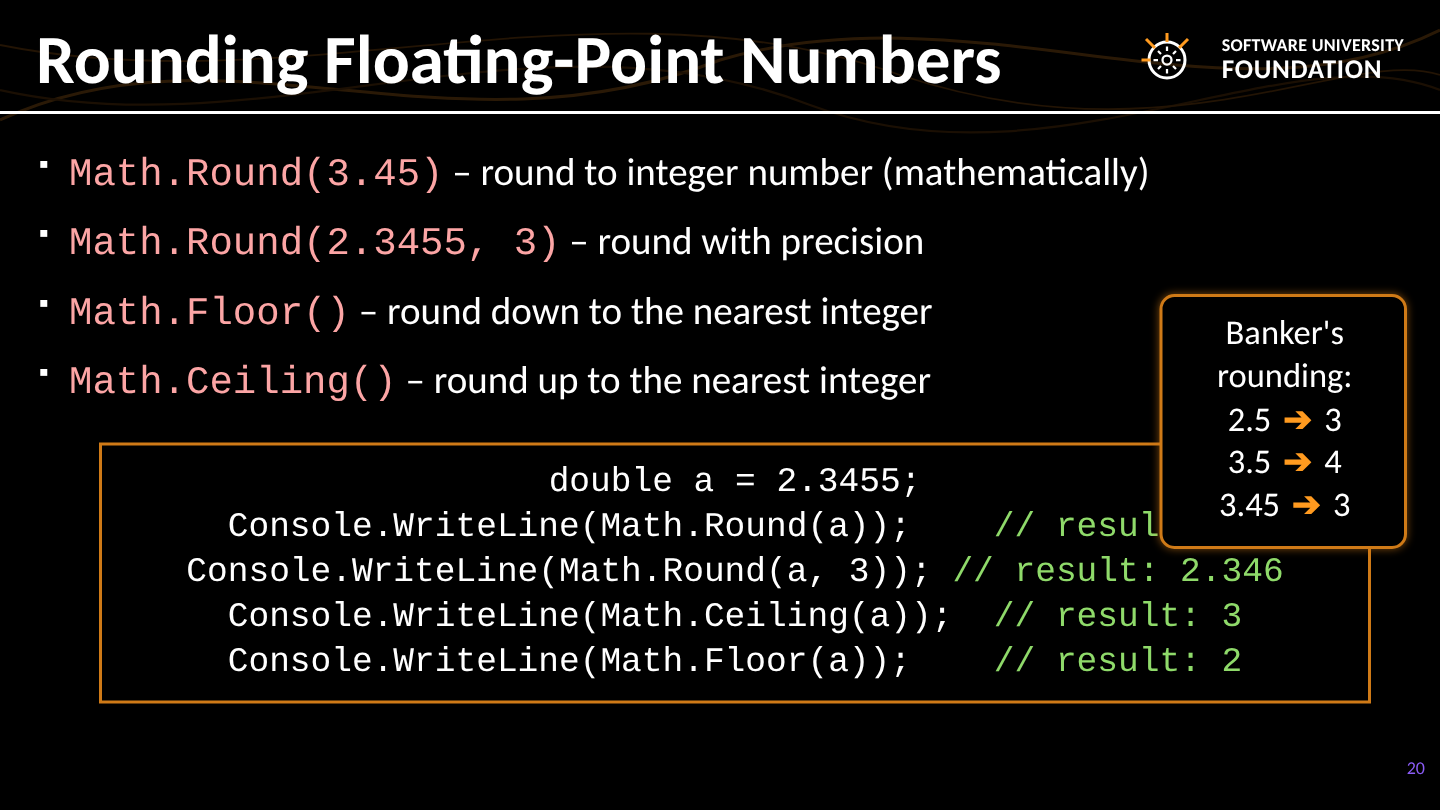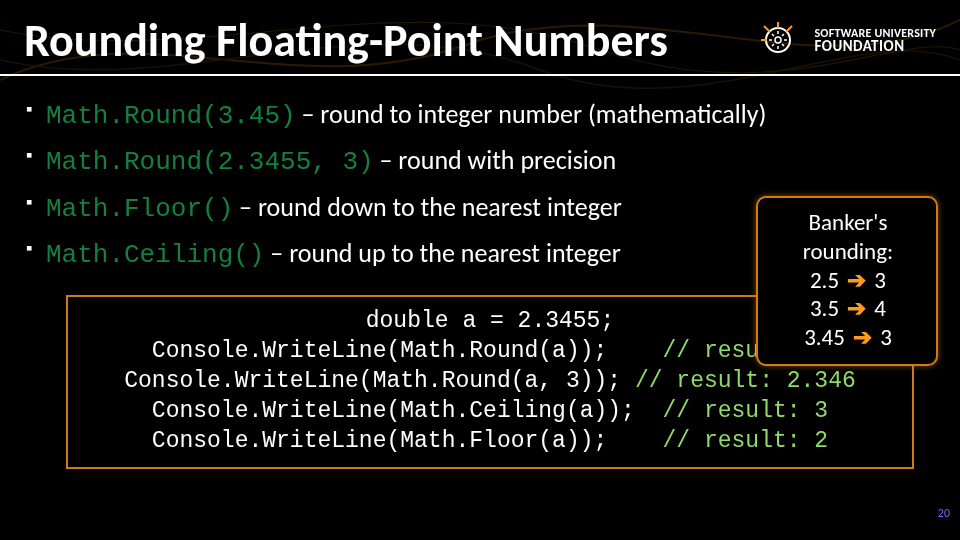--- a/index.html
+++ b/index.html
@@ -31,21 +31,21 @@
   }
   .logo {
     display: flex;
     align-items: center;
     gap: 16px;
     color: #fff;
   }
   .logo-icon { width: 40px; height: 40px; }
   .logo-text { line-height: 1; }
   .logo-text .t1 { font-size: 12px; font-weight: 700; letter-spacing: 0.2px; }
-  .logo-text .t2 { font-size: 15px; font-weight: 700; letter-spacing: 0.5px; }
+  .logo-text .t2 { font-size: 18px; font-weight: 700; letter-spacing: 0.5px; }
   .content {
     position: relative;
     padding: 18px 26px 0 26px;
   }
   .bullets {
     list-style: none;
     font-size: 26px;
     line-height: 1.55;
   }
   .bullets li {
@@ -56,27 +56,27 @@
   .bullets li::before {
     content: "\25AA";
     position: absolute;
     left: 0;
     top: 2px;
     color: #fff;
     font-size: 18px;
   }
   .code-inline {
     font-family: Consolas, "Courier New", monospace;
-    color: #15803d;
+    color: #fca5a5;
   }
   .callout {
     position: absolute;
     top: 120px;
     right: 22px;
-    width: 182px;
+    width: 165px;
     background: #000;
     border: 2px solid #cf7a17;
     border-radius: 10px;
     padding: 10px 12px 12px 14px;
     text-align: center;
     font-size: 23px;
     line-height: 1.25;
     box-shadow: 0 0 6px rgba(207,122,23,0.6);
   }
   .callout .row { display: flex; gap: 8px; justify-content: center; align-items: flex-start; }

